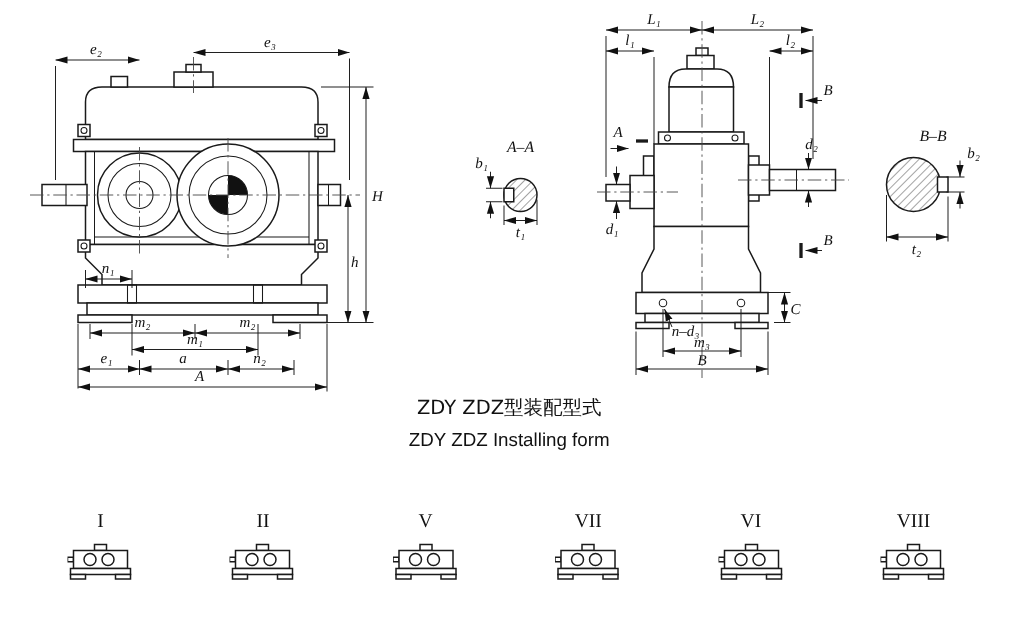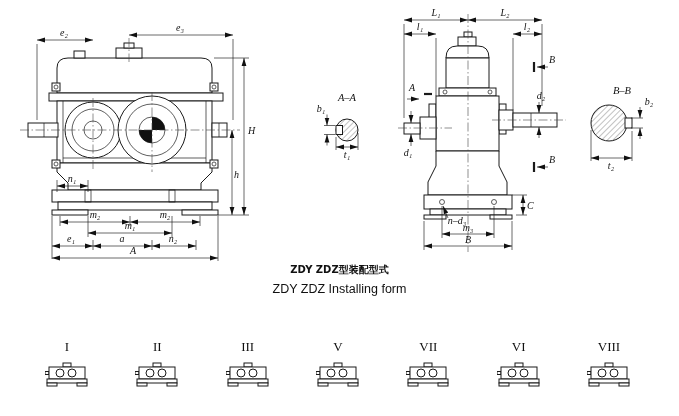--- a/index.html
+++ b/index.html
@@ -12,21 +12,21 @@
   .solid{fill:#111;stroke:none}
   .thin{stroke:#1a1a1a;stroke-width:.7;fill:none}
   .cl{stroke:#454545;stroke-width:.6;stroke-dasharray:9 2.5 1.5 2.5;fill:none}
   .dim{stroke:#1a1a1a;stroke-width:.65;fill:none}
   .hatched{fill:url(#hatch);stroke:#1a1a1a;stroke-width:1}
   .mark{stroke:#1a1a1a;stroke-width:2.2;fill:none}
   text{font-family:"Liberation Serif","DejaVu Serif",serif;font-style:italic;
        font-size:10px;fill:#111;stroke:none}
   text.t-title{font-size:10.5px}
   .caption{position:absolute;top:263px;left:0;width:679px;text-align:center;color:#111}
-  .caption .zh{font-size:10px;font-weight:bold;font-family:"DejaVu Sans","Liberation Sans",sans-serif}
+  .caption .zh{font-size:13px;font-weight:normal;font-family:"DejaVu Sans","Liberation Sans",sans-serif}
   .caption .en{font-size:12.5px;margin-top:5px;font-family:"Liberation Sans","DejaVu Sans",sans-serif}
   .forms{position:absolute;top:339px;left:45px;width:586px;display:flex;justify-content:space-between}
   .form-item{display:flex;flex-direction:column;align-items:center;gap:6px}
   .form-label{font-family:"Liberation Serif","DejaVu Serif",serif;font-size:13px;color:#111;font-style:normal}
 </style>
 </head>
 <body>
 
 <div class="canvas">
 
@@ -281,26 +281,20 @@
           <use href="#form-icon"></use>
         </svg>
     </div>
     <div class="form-item">
       <div class="form-label">II</div>
       <svg width="44" height="26">
           <use href="#form-icon"></use>
         </svg>
     </div>
     <div class="form-item">
-      <div class="form-label">III</div>
-      <svg width="44" height="26">
-          <use href="#form-icon"></use>
-        </svg>
-    </div>
-    <div class="form-item">
       <div class="form-label">V</div>
       <svg width="44" height="26">
           <use href="#form-icon"></use>
         </svg>
     </div>
     <div class="form-item">
       <div class="form-label">VII</div>
       <svg width="44" height="26">
           <use href="#form-icon"></use>
         </svg>

